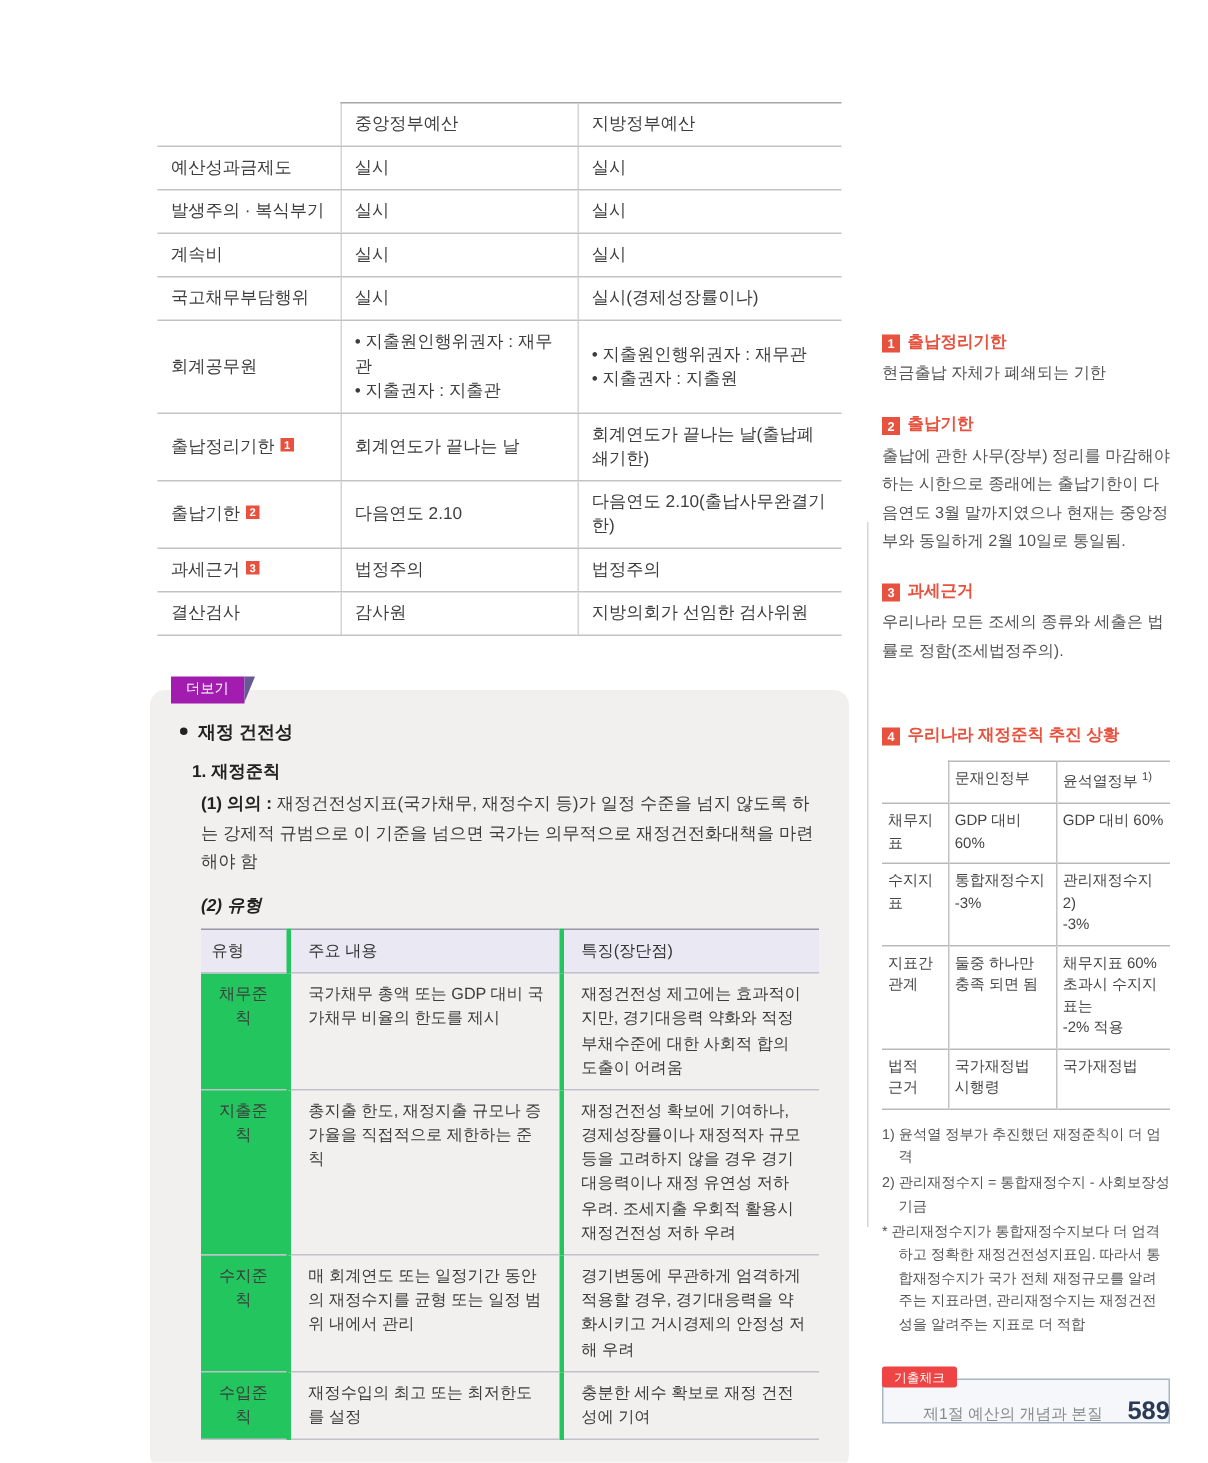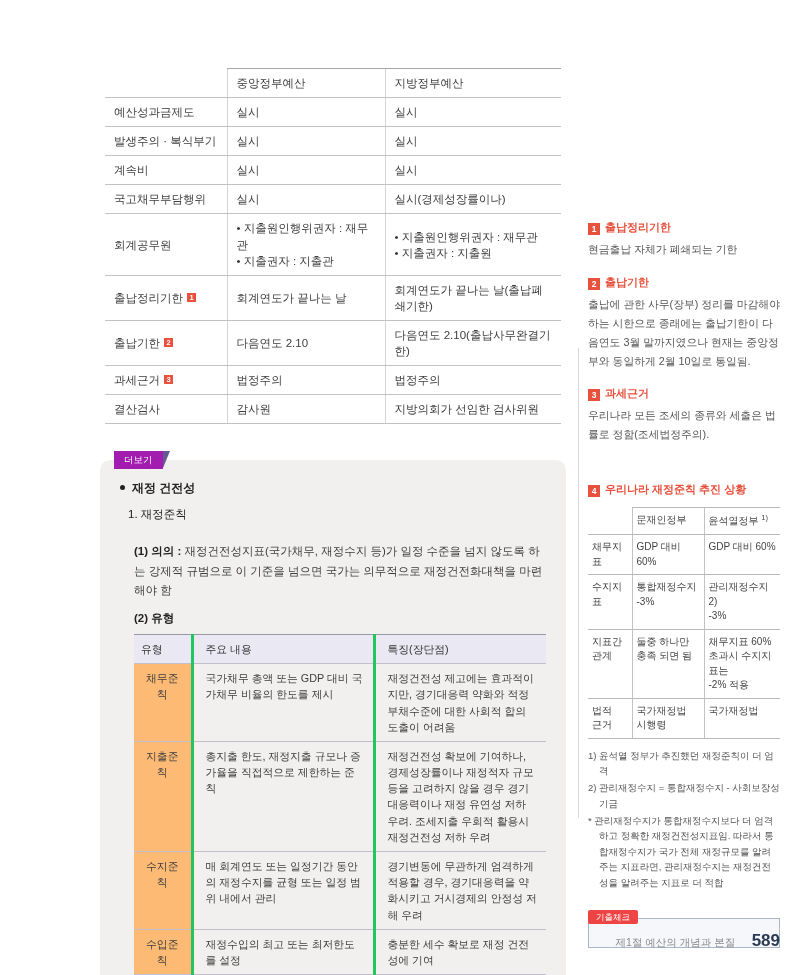--- a/index.html
+++ b/index.html
@@ -40,32 +40,32 @@
   }
   .badge-tab::after {
     content: ""; position: absolute; right: -7px; top: 0;
     border-top: 17px solid #675896; border-right: 7px solid transparent;
   }
   .mb-title { font-weight: bold; font-size: 12px; color: #222; margin: 2px 0 10px; }
   .dot {
     display: inline-block; width: 5px; height: 5px; background: #222;
     border-radius: 50%; vertical-align: 2px; margin-right: 7px;
   }
-  .h1 { font-weight: normal; color: #222; margin: 0 0 20px 8px; }
+  .h1 { font-weight: bold; color: #222; margin: 0 0 5px 8px; }
   .para { margin: 0 0 10px 14px; line-height: 1.7; }
   .bold { font-weight: bold; color: #222; }
-  .h2 { font-weight: bold; color: #222; margin: 0 0 8px 14px; }
+  .h2 { font-weight: bold; color: #222; margin: 0 0 8px 14px; font-style: italic; }
 
   table.rules { border-collapse: collapse; font-size: 10.8px; margin: 0 16px 2px 14px; width: 412px; }
   .rules th, .rules td {
     border-bottom: 1px solid #c2c0cc; padding: 6px 7px; line-height: 1.5;
     vertical-align: top; text-align: left; font-weight: normal;
   }
   .rules thead th { border-top: 1px solid #9a97a8; background: #eae8f3; color: #333; }
-  .rules td:first-child { background: #fdba74; text-align: center; }
+  .rules td:first-child { background: #22c55e; text-align: center; }
   .rules th + th, .rules td + td { border-left: 3px solid #22c55e; padding-left: 12px; }
 
   
   .divider { position: absolute; left: 578px; top: 348px; width: 1px; height: 470px; background: #d7d7d7; }
   .sidebar { position: absolute; left: 588px; top: 220px; width: 192px; font-size: 10.8px; color: #555; }
   .sn-title { color: #e8513d; font-weight: bold; font-size: 11px; margin-bottom: 5px; }
   .sbadge {
     display: inline-block; background: #e8513d; color: #fff; width: 12px; height: 12px;
     line-height: 12px; font-size: 8.5px; text-align: center; margin-right: 5px;
     vertical-align: -1px; font-weight: bold;

